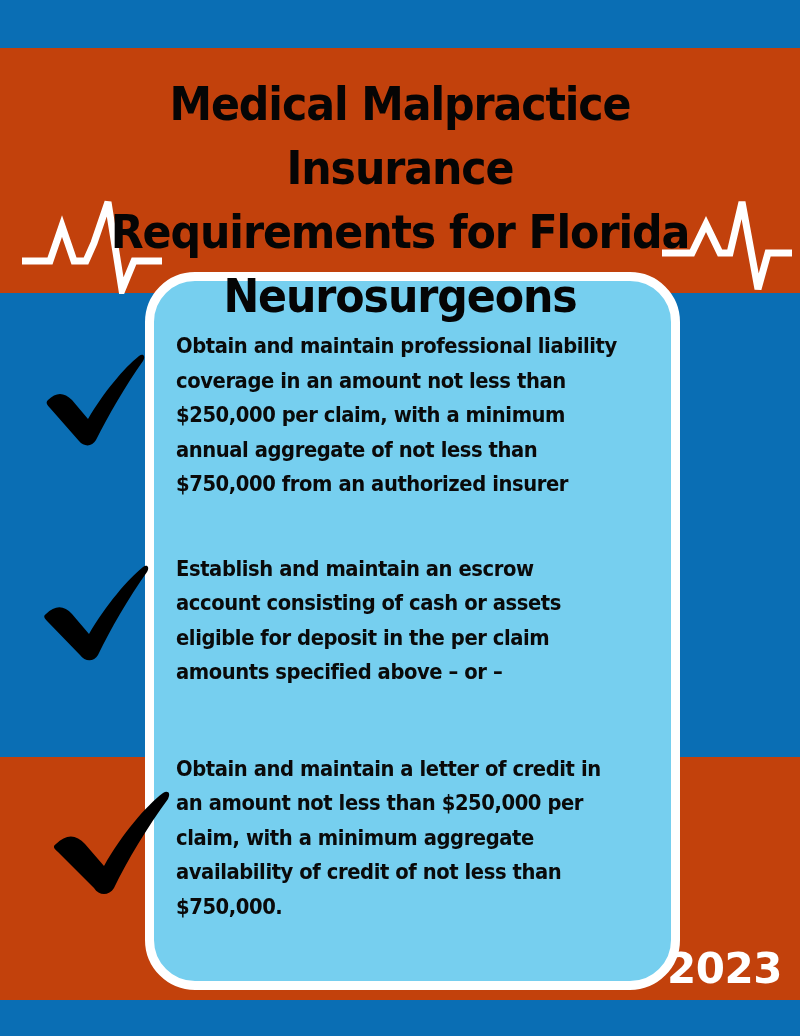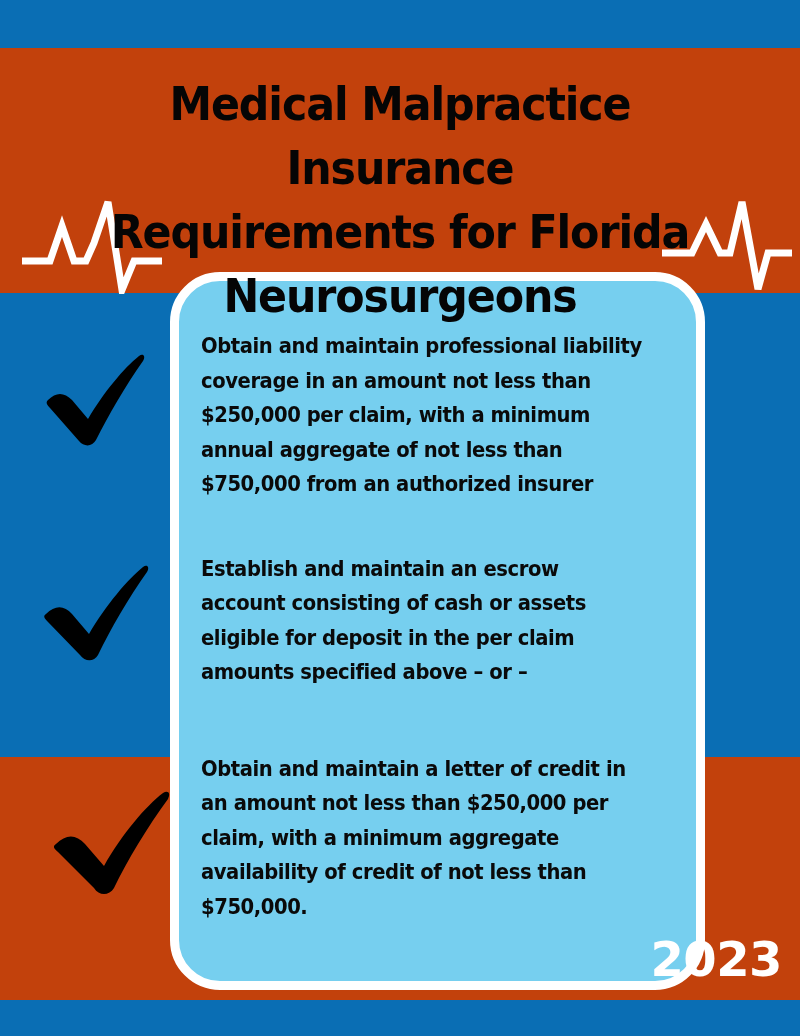--- a/index.html
+++ b/index.html
@@ -44,21 +44,20 @@
   
   .card{
     position:absolute;
     left:145px;top:272px;
     width:535px;height:718px;
     background:#76CFEF;
     border:9px solid #FFFFFF;
     border-radius:50px;
     box-sizing:border-box;
     z-index:4;
-    margin-left:25px;
   }
   .card-inner{
     position:relative;
     width:100%;height:100%;
     padding:48px 26px 0 22px;
     box-sizing:border-box;
   }
   .req{
     color:#0A0A0A;
     font-family:"DejaVu Sans",sans-serif;
@@ -77,25 +76,25 @@
 
   
   .check{position:absolute;z-index:7;}
   .check-1{left:42px;top:352px;}
   .check-2{left:40px;top:562px;}
   .check-3{left:50px;top:788px;}
 
   
   .year{
     position:absolute;
-    right:18px;bottom:57px;
+    right:18px;bottom:47px;
     color:#FFFFFF;
     font-family:"DejaVu Sans",sans-serif;
     font-weight:bold;
-    font-size:48px;
+    font-size:42px;
     line-height:40px;
     letter-spacing:-0.5px;
     z-index:8;
   }
 </style>
 </head>
 <body>
 
 <div id="poster">
 

